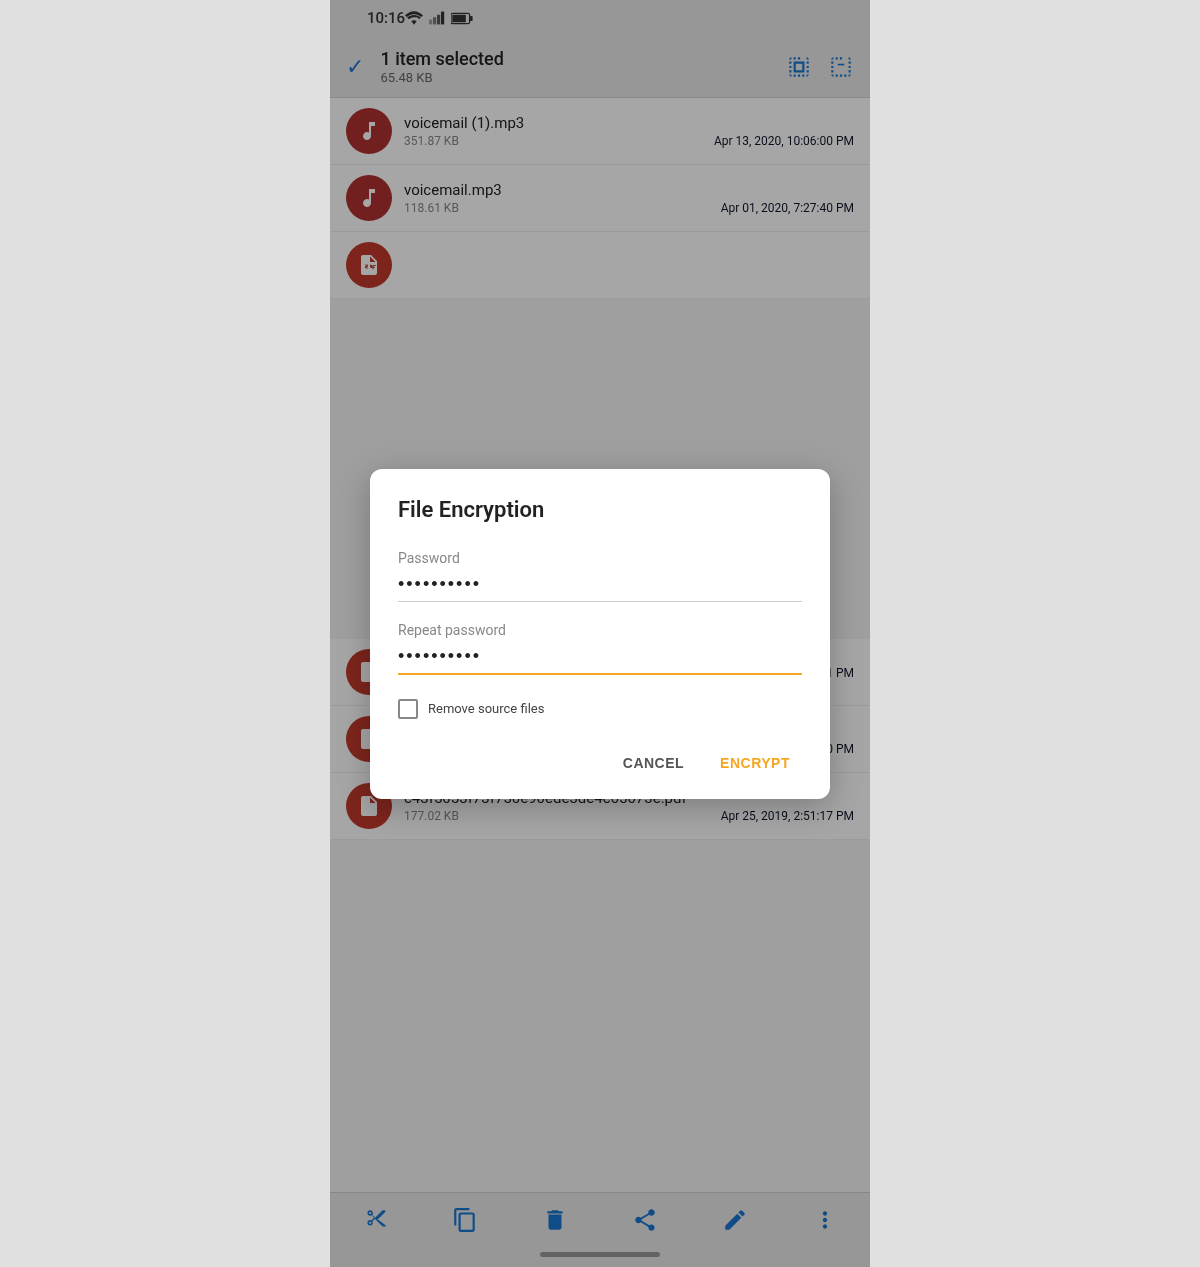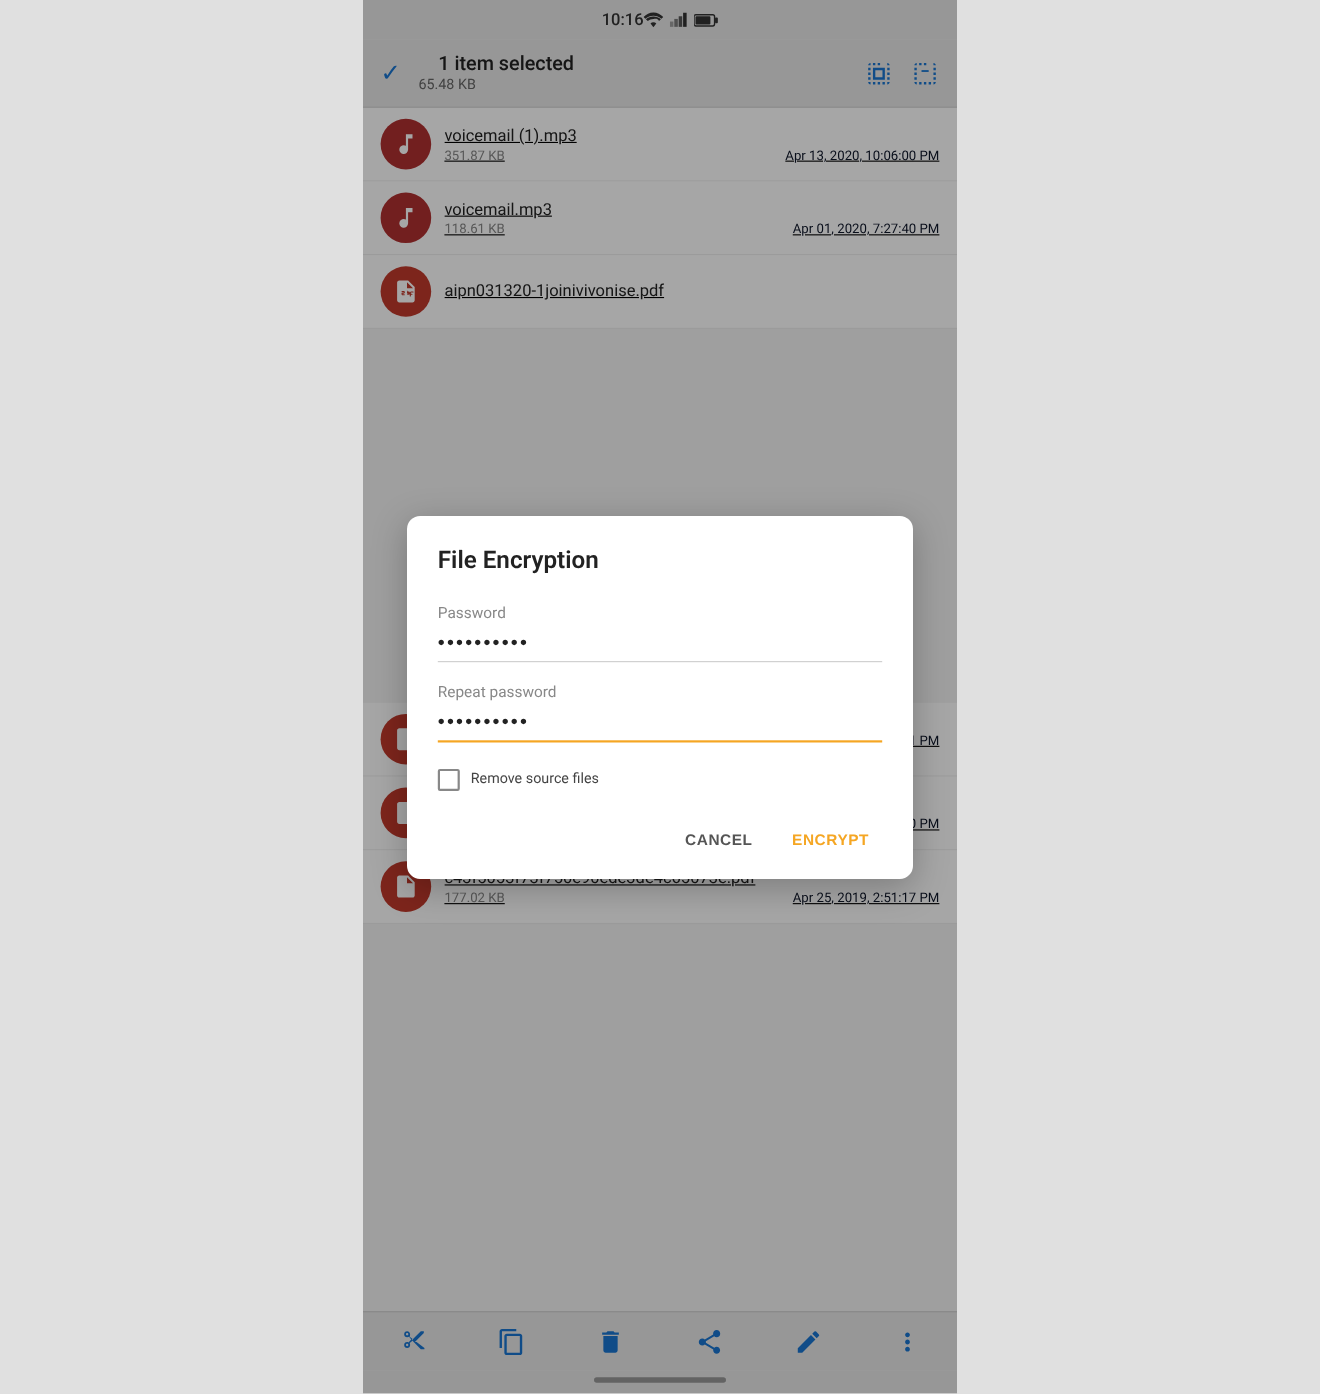--- a/index.html
+++ b/index.html
@@ -17,21 +17,21 @@
       background: #f5f5f5;
       position: relative;
       overflow: hidden;
       display: flex;
       flex-direction: column;
     }
     
     .status-bar {
       background: #e8e8e8;
       display: flex;
-      justify-content: center;
+      justify-content: flex-start;
       align-items: center;
       padding: 8px 37px;
       height: 36px;
     }
     .status-time {
       font-size: 15px;
       font-weight: 500;
       color: #333;
     }
     .status-icons {
@@ -56,21 +56,20 @@
       font-size: 22px;
       margin-right: 4px;
     }
     .selection-info {
       flex: 1;
     }
     .selection-title {
       font-size: 18px;
       font-weight: 500;
       color: #222;
-      margin-left: 18px;
     }
     .selection-size {
       font-size: 13px;
       color: #666;
       margin-top: 1px;
     }
     .selection-actions {
       display: flex;
       gap: 16px;
       align-items: center;
@@ -101,21 +100,20 @@
       align-items: center;
       justify-content: center;
       flex-shrink: 0;
     }
     .file-icon.pdf { background: #c0392b; }
     .file-icon.audio { background: #b03030; }
     .file-icon svg { fill: #fff; width: 24px; height: 24px; }
     .file-details {
       flex: 1;
       min-width: 0;
-      text-decoration: underline;
     }
     .file-name {
       font-size: 15px;
       color: #222;
       white-space: nowrap;
       overflow: hidden;
       text-overflow: ellipsis;
     }
     .file-meta {
       display: flex;
@@ -327,27 +325,20 @@
           <span class="file-date">Apr 01, 2020, 7:27:40 PM</span>
         </div>
       </div>
     </div>
     <div class="file-item">
       <div class="file-icon pdf">
         <svg viewBox="0 0 24 24">
             <path d="M14 2H6c-1.1 0-2 .9-2 2v16c0 1.1.9 2 2 2h12c1.1 0 2-.9 2-2V8l-6-6zm-1 1.5L18.5 9H13V3.5zM8.5 15c-.28 0-.5-.22-.5-.5v-1c0-.28.22-.5.5-.5H10v-.5h-1.5c-.28 0-.5-.22-.5-.5s.22-.5.5-.5H10c.55 0 1 .45 1 1v.5c0 .55-.45 1-1 1H9v.5h1.5c.28 0 .5.22.5.5s-.22.5-.5.5H8.5zm5-3h1c.55 0 1 .45 1 1v1c0 .55-.45 1-1 1h-1c-.28 0-.5-.22-.5-.5v-3c0-.28.22-.5.5-.5zm0 2.5h.5v-1H13.5v1zm3-2.5h2c.28 0 .5.22.5.5s-.22.5-.5.5H16.5V14h1c.28 0 .5.22.5.5s-.22.5-.5.5h-1v1c0 .28-.22.5-.5.5s-.5-.22-.5-.5v-3c0-.28.22-.5.5-.5z"></path>
           </svg>
       </div>
-      <div class="file-details">
-        <div class="file-name">aipn031320-1joinivivonise.pdf</div>
-        <div class="file-meta">
-          <span class="file-size"></span>
-          <span class="file-date"></span>
-        </div>
-      </div>
     </div>
 
     <div style="height: 340px;"></div>
 
     <div class="file-item">
       <div class="file-icon pdf">
         <svg viewBox="0 0 24 24">
             <path d="M14 2H6c-1.1 0-2 .9-2 2v16c0 1.1.9 2 2 2h12c1.1 0 2-.9 2-2V8l-6-6zm-1 1.5L18.5 9H13V3.5z"></path>
           </svg>
       </div>

